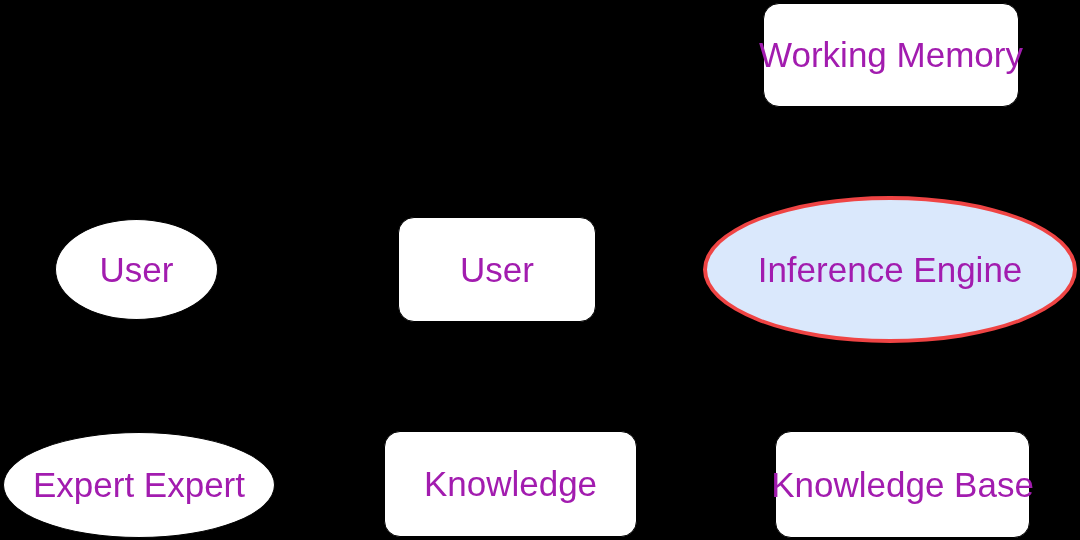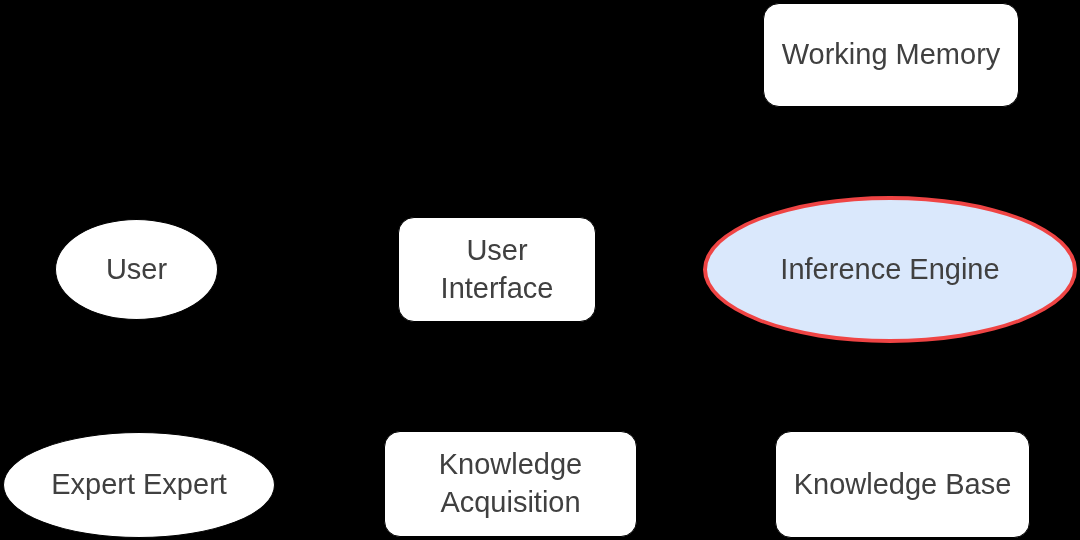--- a/index.html
+++ b/index.html
@@ -16,22 +16,22 @@
     font-family: "Liberation Sans", sans-serif;
   }
   .node {
     position: absolute;
     display: flex;
     flex-direction: column;
     align-items: center;
     justify-content: center;
     text-align: center;
     box-sizing: border-box;
-    color: #404040;
-    font-size: 29px;
+    color: #a21caf;
+    font-size: 35px;
     line-height: 1.3;
   }
   .node span { display: block; white-space: nowrap; }
   .shape-rect {
     background: #ffffff;
     border: 1px solid #000000;
     border-radius: 16px;
   }
   .shape-ellipse {
     background: #ffffff;
@@ -60,33 +60,31 @@
   <div id="node-working-memory" class="node shape-rect">
     <span>Working Memory</span>
   </div>
 
   <div id="node-user" class="node shape-ellipse">
     <span>User</span>
   </div>
 
   <div id="node-user-interface" class="node shape-rect">
     <span>User</span>
-    <span>Interface</span>
   </div>
 
   <div id="node-inference-engine" class="node shape-ellipse-blue">
     <span>Inference Engine</span>
   </div>
 
   <div id="node-domain-expert" class="node shape-ellipse">
     <span>Expert Expert</span>
   </div>
 
   <div id="node-knowledge-acquisition" class="node shape-rect">
     <span>Knowledge</span>
-    <span>Acquisition</span>
   </div>
 
   <div id="node-knowledge-base" class="node shape-rect">
     <span>Knowledge Base</span>
   </div>
 
 </div>
 
 </body></html>

